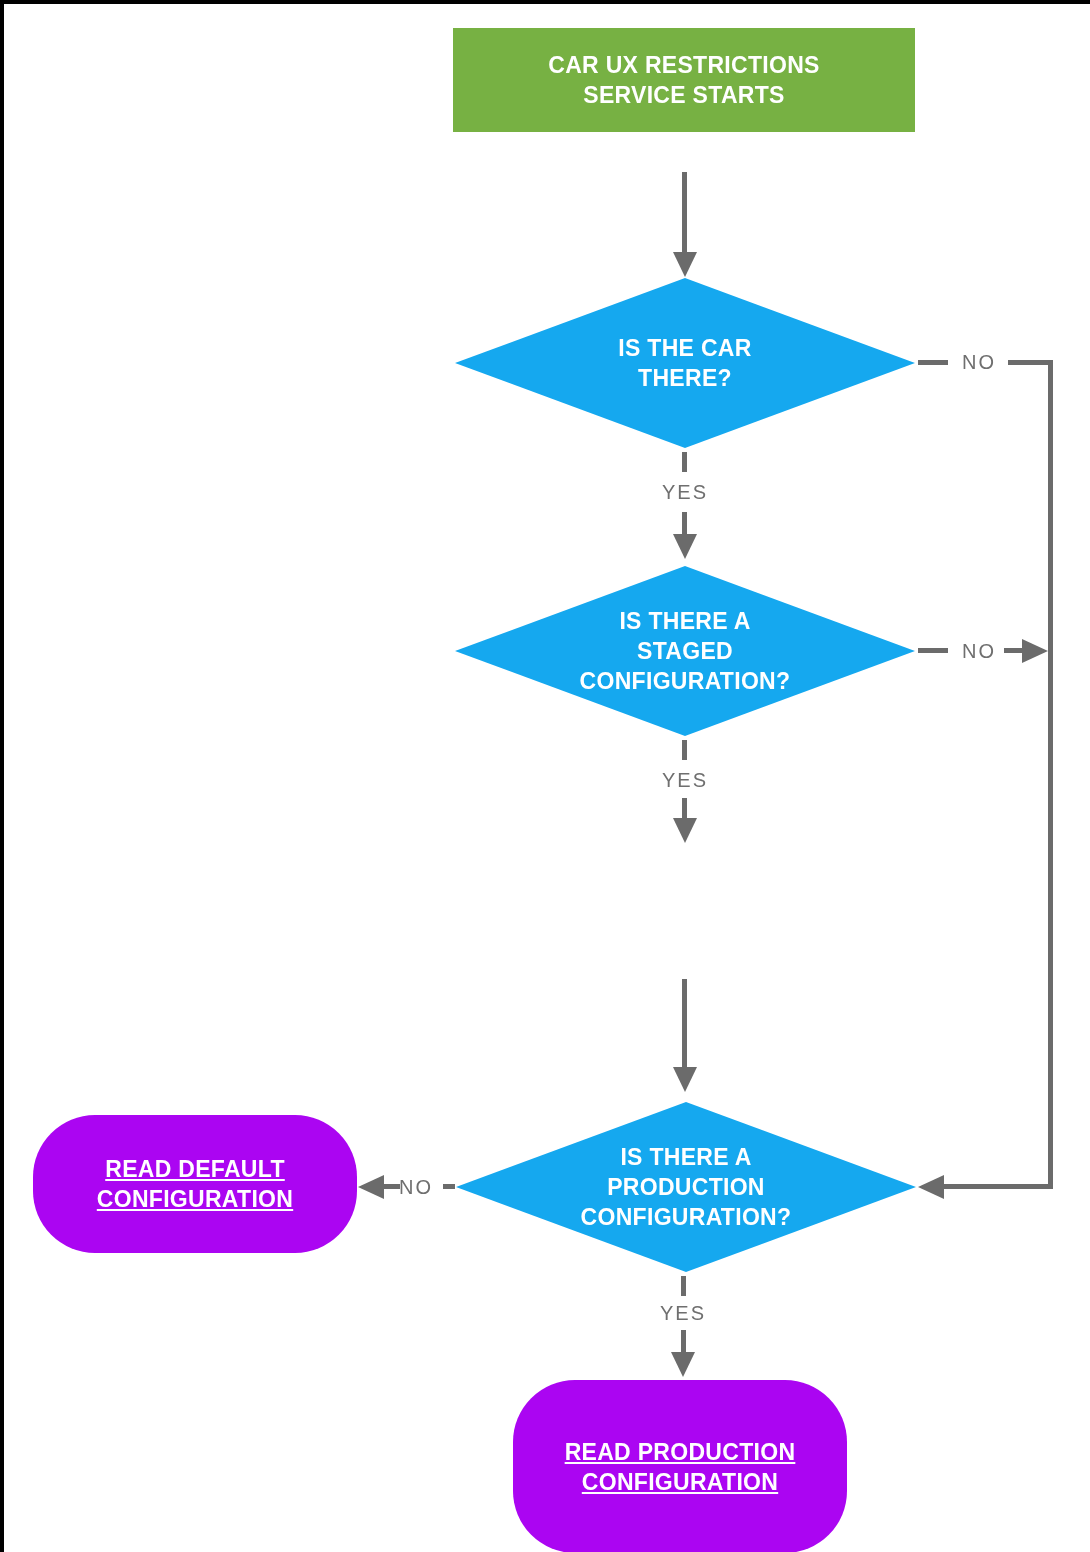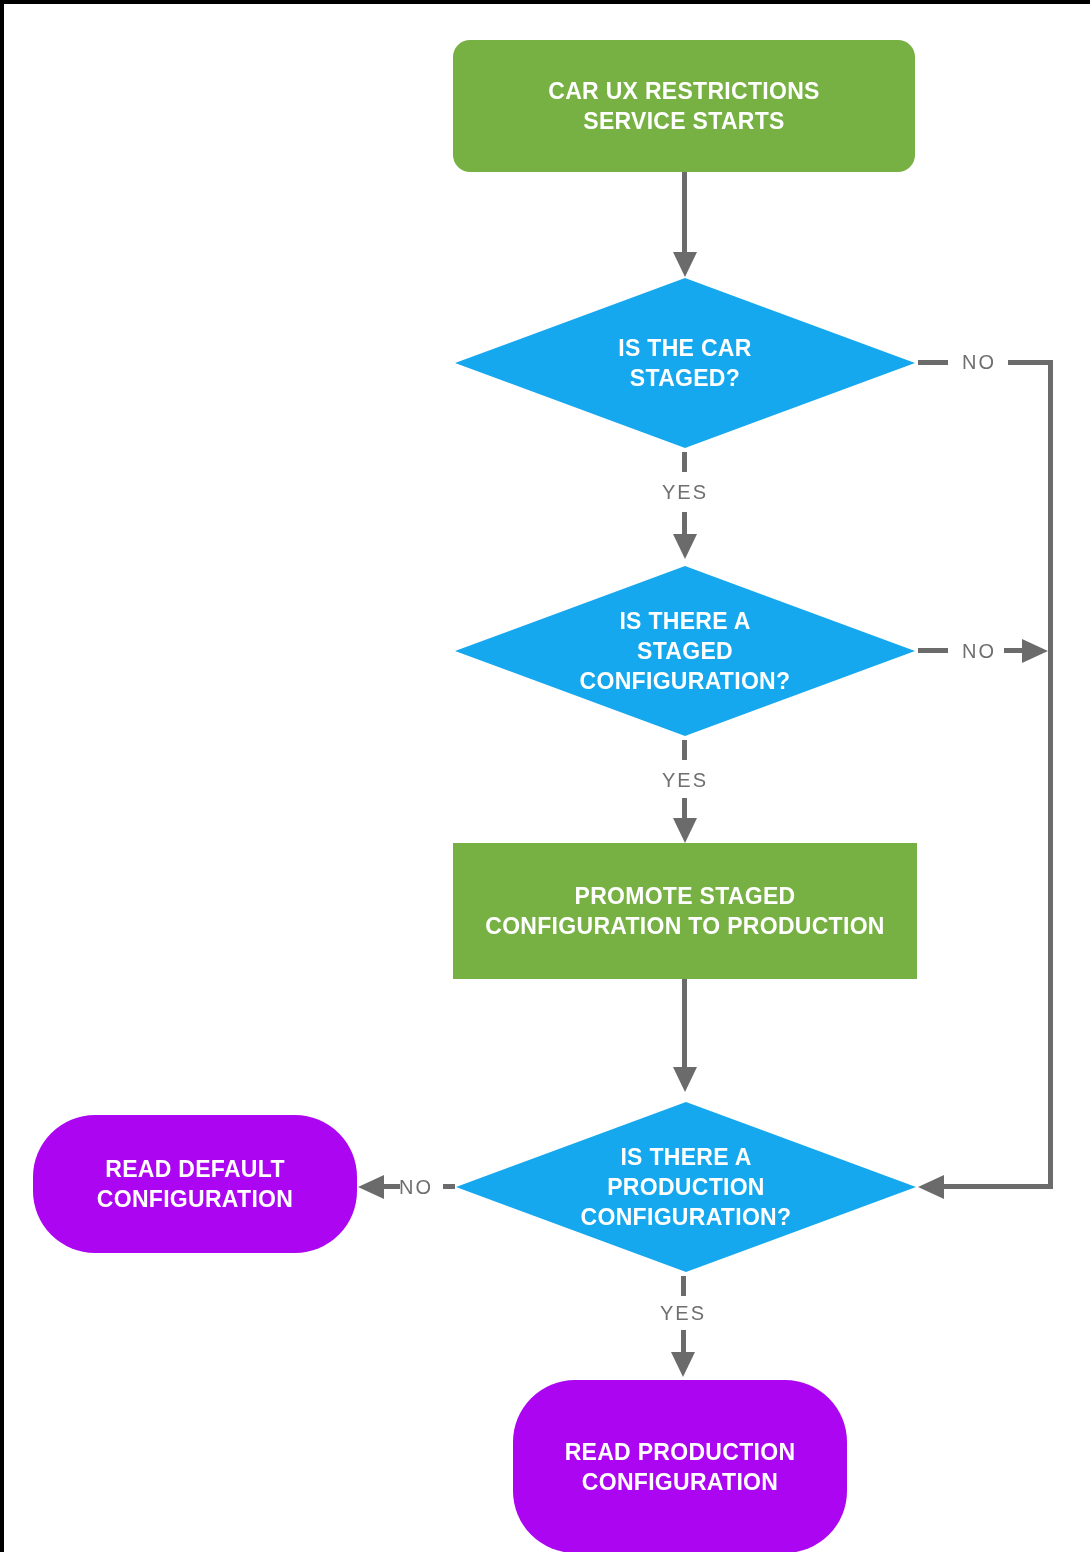--- a/index.html
+++ b/index.html
@@ -9,25 +9,25 @@
 
   
   .frame-top{position:absolute;left:0;top:0;width:1090px;height:4px;background:#000;}
   .frame-left{position:absolute;left:0;top:0;width:4px;height:1552px;background:#000;}
 
   
   .node{position:absolute;display:flex;align-items:center;justify-content:center;
         text-align:center;color:var(--node_text,#fff);font-weight:bold;font-size:23px;
         line-height:30px;white-space:pre-line;letter-spacing:.3px;}
   .process{background:var(--process,#77B143);}
-  .terminator{background:var(--terminator,#AB05F2);border-radius:62px;}
+  .terminator{background:var(--terminator,#AB05F2);border-radius:62px;text-decoration:underline;}
   .decision{background:var(--decision,#15A8EF);
         clip-path:polygon(50% 0%,100% 50%,50% 100%,0% 50%);}
 
-  .n-start{left:453px;top:40px;width:462px;height:132px;border-radius:17px;}
+  .n-start{left:453px;top:28px;width:462px;height:104px;}
   .n-parked{left:455px;top:278px;width:460px;height:170px;}
   .n-staged{left:455px;top:566px;width:460px;height:170px;}
   .n-promote{left:453px;top:843px;width:464px;height:136px;}
   .n-prod{left:456px;top:1102px;width:460px;height:170px;}
   .n-default{left:33px;top:1115px;width:324px;height:138px;}
   .n-readprod{left:513px;top:1380px;width:334px;height:173px;}
 
   
   .seg{position:absolute;background:var(--connector,#6B6B6B);}
   .arr{position:absolute;width:0;height:0;}
@@ -47,28 +47,26 @@
 
 <div class="canvas">
 
   <div class="frame-top"></div>
   <div class="frame-left"></div>
 
   <div class="node process n-start">CAR UX RESTRICTIONS
 SERVICE STARTS</div>
 
   <div class="node decision n-parked">IS THE CAR
-STAGED?</div>
+THERE?</div>
 
   <div class="node decision n-staged">IS THERE A
 STAGED
 CONFIGURATION?</div>
 
-  <div class="node process n-promote">PROMOTE STAGED
-CONFIGURATION TO PRODUCTION</div>
 
   <div class="node decision n-prod">IS THERE A
 PRODUCTION
 CONFIGURATION?</div>
 
   <div class="node terminator n-default">READ DEFAULT
 CONFIGURATION</div>
 
   <div class="node terminator n-readprod">READ PRODUCTION
 CONFIGURATION</div>

